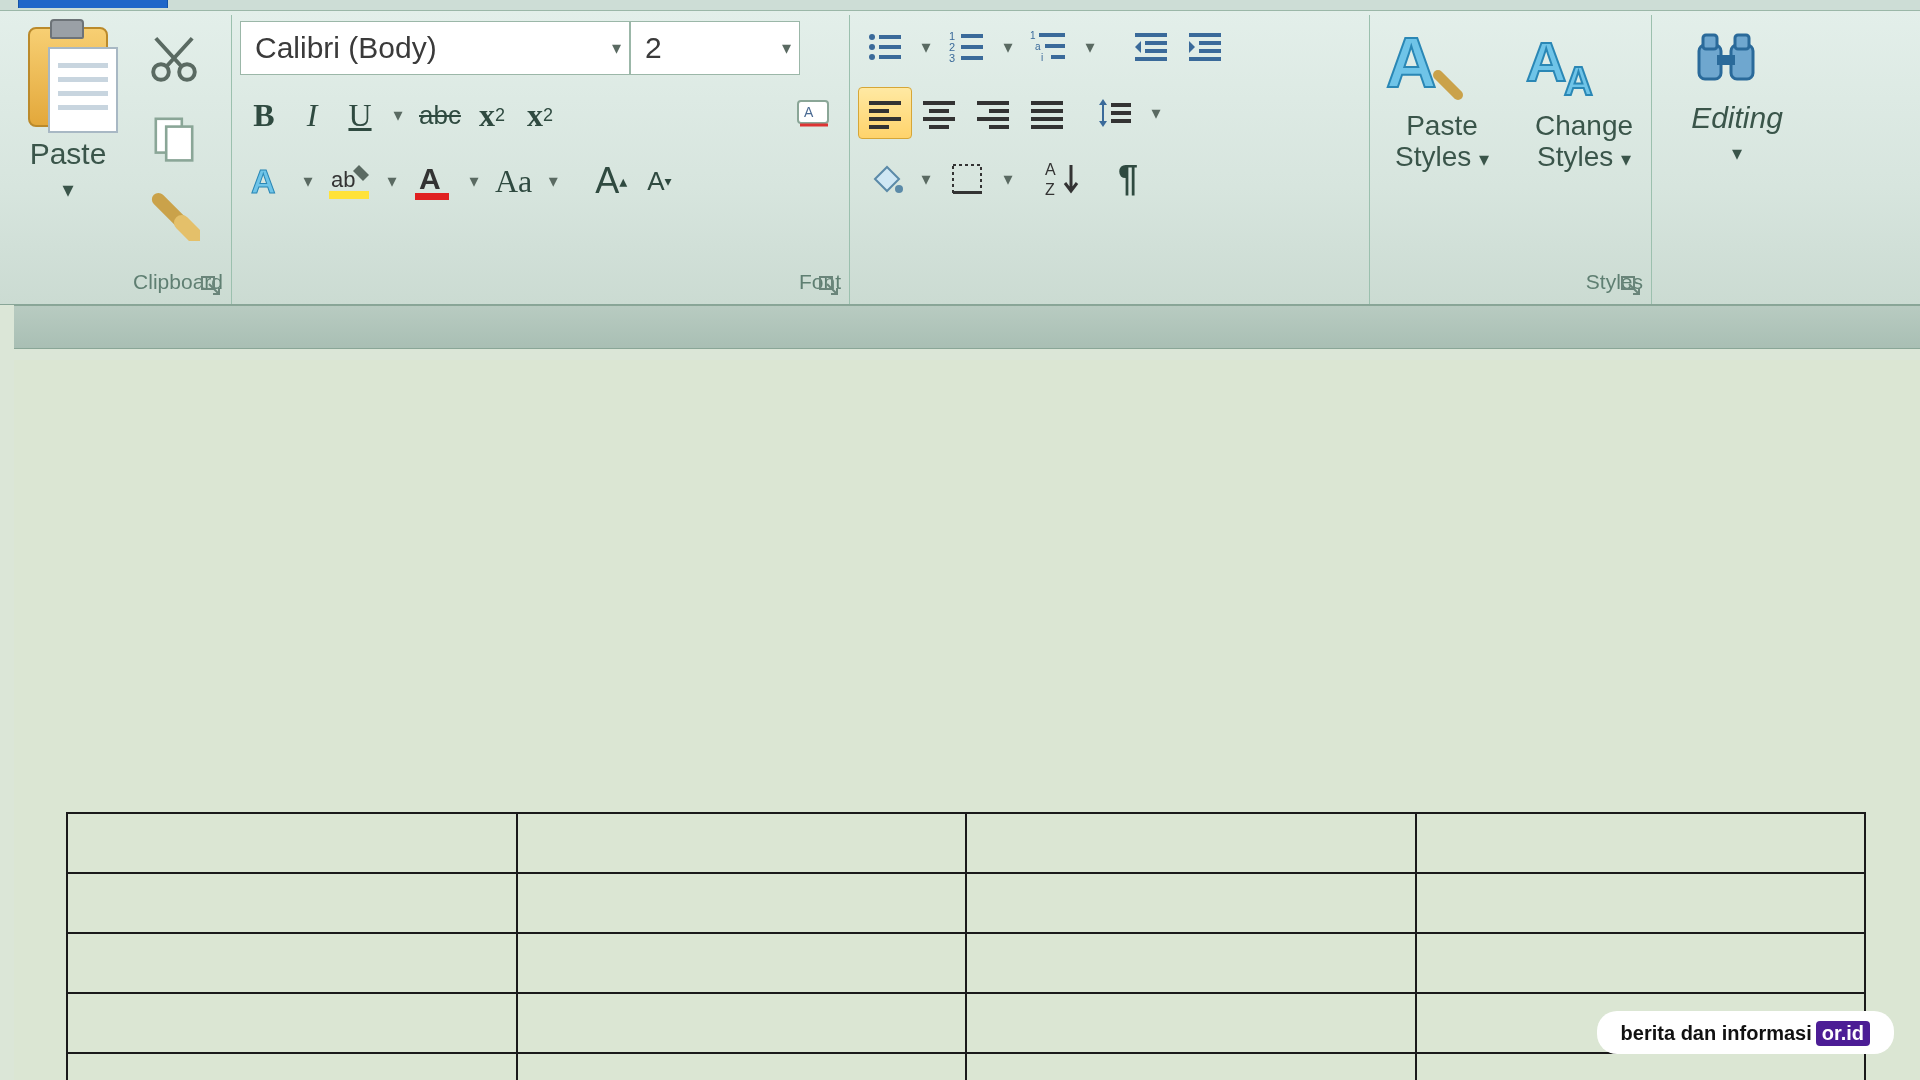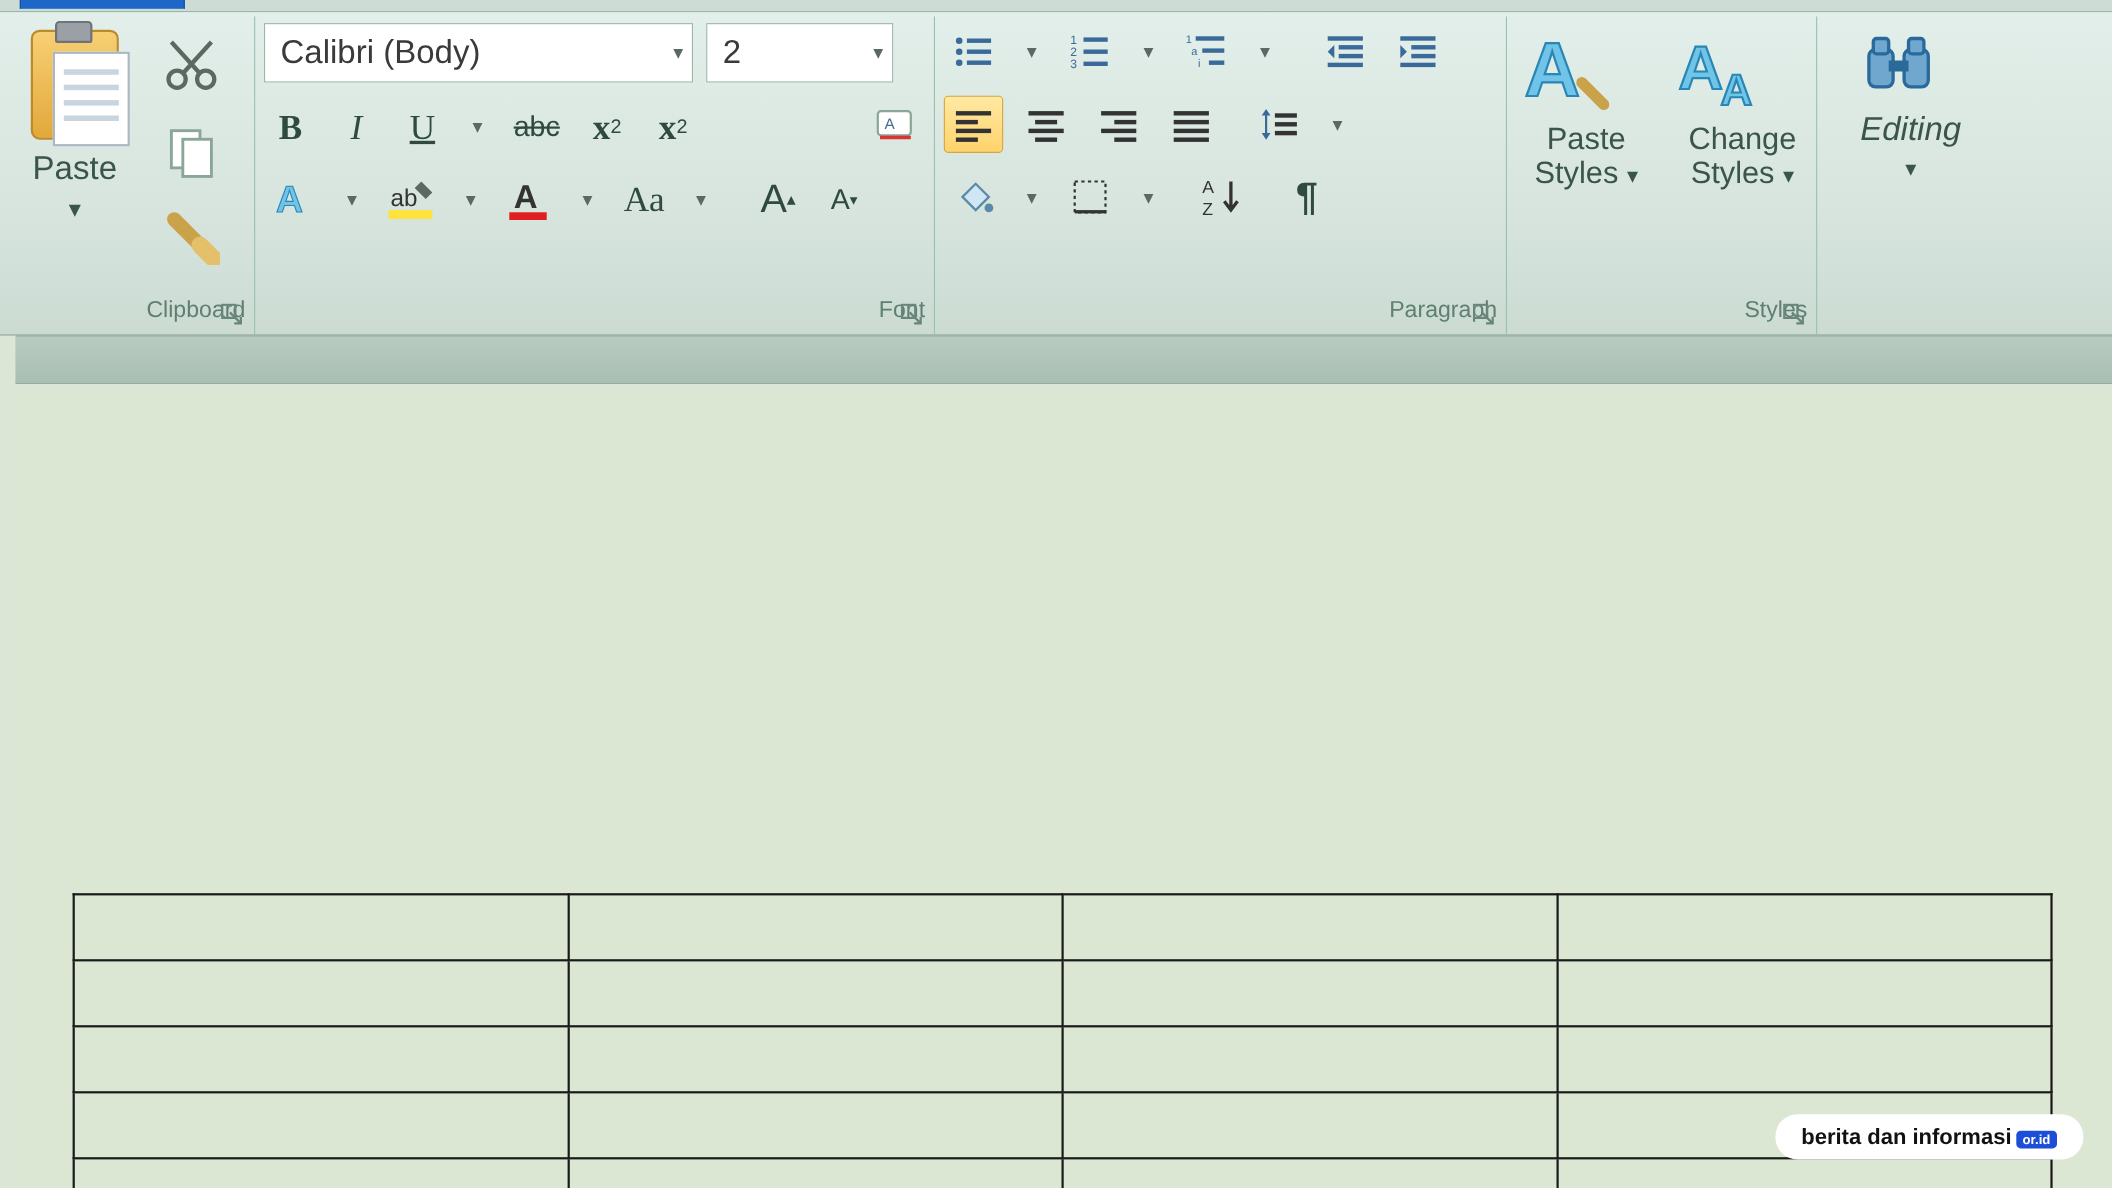--- a/index.html
+++ b/index.html
@@ -118,21 +118,21 @@
   }
   .mini-col {
     display: flex; flex-direction: column; gap: 26px;
     margin-left: 20px; margin-top: 12px;
   }
   .mini-btn { width: 52px; height: 52px; display:flex; align-items:center; justify-content:center; }
 
   
   .font { width: 618px; }
   .font-rows { display:flex; flex-direction:column; gap: 14px; width: 100%; }
-  .row { display:flex; align-items:center; gap: 12px; }
+  .row { display:flex; align-items:center; gap: 0; }
   .combo {
     background:#fff; border:1px solid #9bb7a8; height: 54px;
     display:flex; align-items:center; padding: 0 14px;
     font-size: 30px; color:#3a3a3a;
     position: relative;
   }
   .combo .dd {
     position:absolute; right:8px; top:50%; transform:translateY(-50%);
     font-size: 18px; color:#5a6a62;
   }
@@ -201,21 +201,21 @@
     position:absolute;
     right: 28px;
     bottom: 28px;
     background:#fff;
     padding: 10px 22px 6px 22px;
     border-radius: 18px;
     box-shadow: 0 0 0 2px #fff;
   }
   .watermark .big { font-size: 60px; font-weight: 800; color:#ef1c24; letter-spacing: -1px; line-height: .9;}
   .watermark .small { font-size: 20px; font-weight: 700; color:#111; margin-top: -2px;}
-  .watermark .tag { display:inline-block; background:#1d4ed8; color:#fff; font-size:12px; padding:1px 6px; border-radius:4px; margin-left:4px;}
+  .watermark .tag { display:inline-block; background:#4c1d95; color:#fff; font-size:20px; padding:1px 6px; border-radius:4px; margin-left:4px;}
 
   svg { display:block; }
 </style>
 </head>
 <body>
 
 <div class="tabstrip">
   <div class="file-tab"></div>
 </div>
 
@@ -469,29 +469,20 @@
             <svg class="ic" viewBox="0 0 40 40">
                 <text x="2" y="16" font-size="16" fill="#333">A</text>
                 <text x="2" y="36" font-size="16" fill="#333">Z</text>
                 <path d="M28 6 V30 M22 24 L28 32 L34 24" fill="none" stroke="#333" stroke-width="3"></path>
               </svg>
           </div>
           <div class="btn" style="margin-left:14px">
             <span style="font-size:36px;font-weight:700">¶</span>
           </div>
         </div>
-      </div>
-    </div>
-    <div class="group-label-row">
-      <div class="group-label">Paragraph</div>
-      <div class="dialog-launch">
-        <svg viewBox="0 0 20 20">
-            <rect x="1" y="1" width="12" height="12" fill="none" stroke="#6a857a" stroke-width="2"></rect>
-            <path d="M8 8 L18 18 M18 12 V18 H12" fill="none" stroke="#6a857a" stroke-width="2"></path>
-          </svg>
       </div>
     </div>
   </div>
 
   <div class="group styles">
     <div class="group-body">
       <div class="style-big">
         <div class="style-item">
           <svg width="90" height="80" viewBox="0 0 90 80">
             <text x="8" y="62" font-size="70" font-weight="700" fill="#6fc4e8" stroke="#2a87b5" stroke-width="2">A</text>

